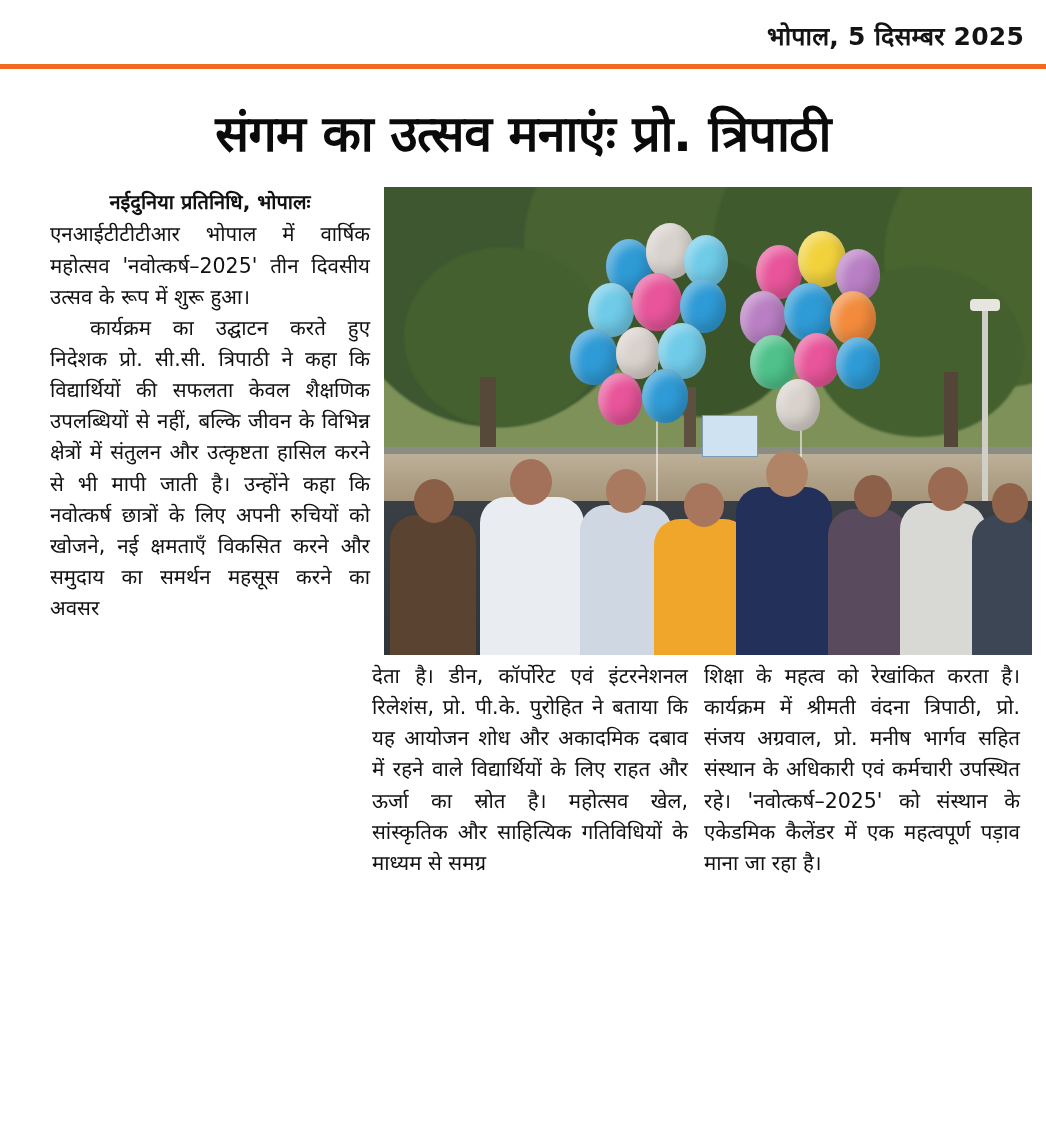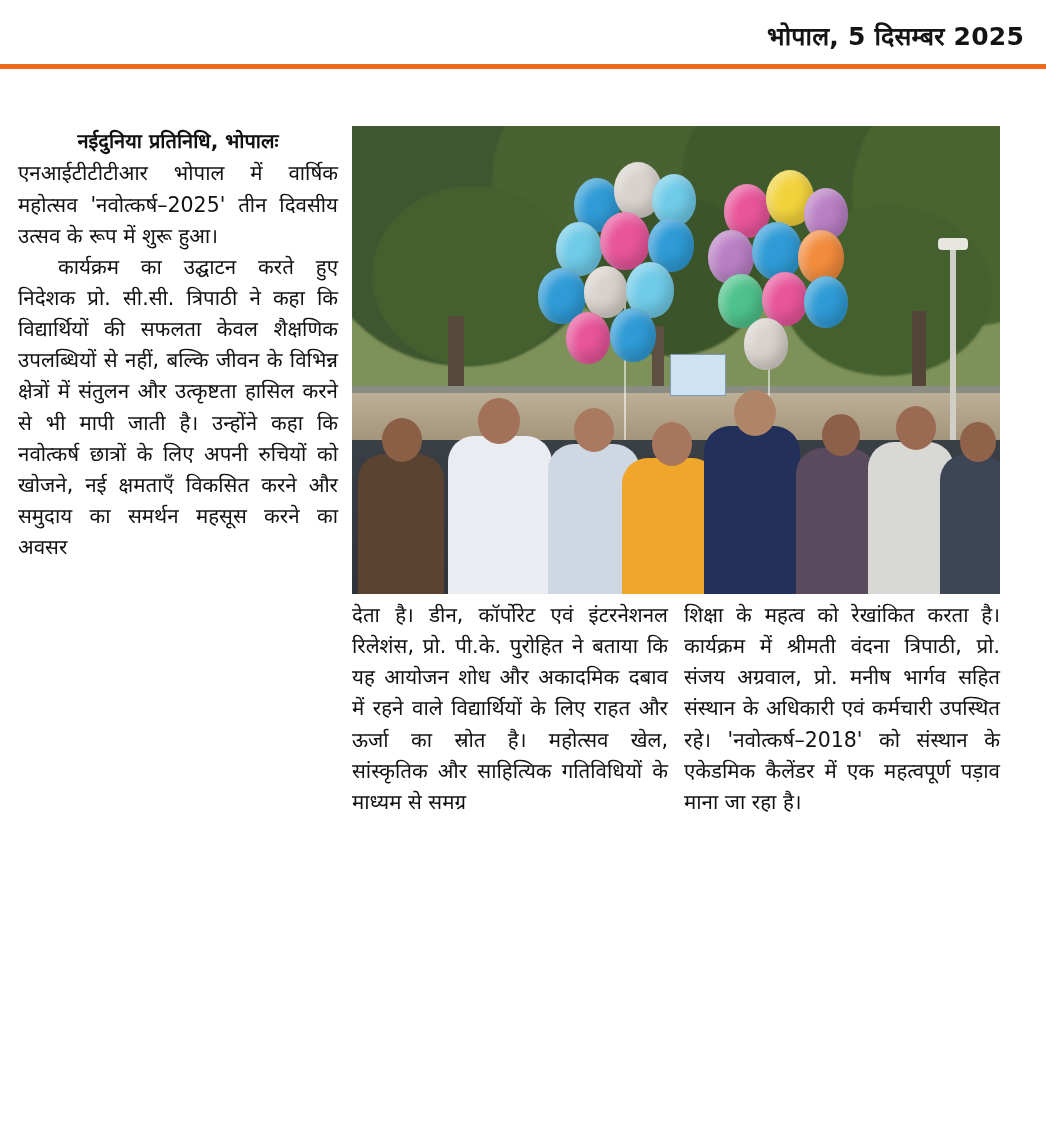--- a/index.html
+++ b/index.html
@@ -100,20 +100,21 @@
     font-weight: bold;
     font-size: 20px;
     display: block;
     text-align: center;
     margin-bottom: 2px;
   }
 
   .col-left {
     width: 320px;
     flex: 0 0 320px;
+    margin-left: 32px;
   }
 
   .photo {
     width: 648px;
     flex: 0 0 648px;
     height: 468px;
     position: relative;
     overflow: hidden;
     background: #7a8a6a;
     border: 0;
@@ -175,37 +176,39 @@
   }
   .spacer-left {
     width: 320px;
     flex: 0 0 320px;
   }
   .bottom-right {
     display: flex;
     gap: 16px;
     width: 648px;
     flex: 0 0 648px;
+    margin-left: 20px;
   }
   .col-mid, .col-right {
     width: 316px;
     flex: 0 0 316px;
   }
 </style>
 </head>
 <body>
 
 <div class="page">
 
   <div class="masthead">
     <div class="dateline">भोपाल, 5 दिसम्बर 2025</div>
   </div>
   <div class="rule-orange"></div>
 
   <h1 class="headline">
+    <span class="line">संगम का उत्सव मनाएंः प्रो.  त्रिपाठी</span>
   </h1>
 
   <div class="content">
 
     <div class="top-zone">
 
       <div class="col col-left">
         <p class="noindent"><span class="byline">नईदुनिया प्रतिनिधि, भोपालः</span><span>एनआईटीटीटीआर भोपाल में वार्षिक महोत्सव 'नवोत्कर्ष–2025' तीन दिवसीय उत्सव के रूप में शुरू हुआ।</span></p>
         <p>कार्यक्रम का उद्घाटन करते हुए निदेशक प्रो. सी.सी. त्रिपाठी ने कहा कि विद्यार्थियों की सफलता केवल शैक्षणिक उपलब्धियों से नहीं, बल्कि जीवन के विभिन्न क्षेत्रों में संतुलन और उत्कृष्टता हासिल करने से भी मापी जाती है। उन्होंने कहा कि नवोत्कर्ष छात्रों के लिए अपनी रुचियों को खोजने, नई क्षमताएँ विकसित करने और समुदाय का समर्थन महसूस करने का अवसर</p>
       </div>
@@ -286,19 +289,19 @@
       </div>
     </div>
 
     <div class="bottom-zone">
       <div class="spacer-left"></div>
       <div class="bottom-right">
         <div class="col col-mid">
           <p class="noindent">देता है। डीन, कॉर्पोरेट एवं इंटरनेशनल रिलेशंस, प्रो. पी.के. पुरोहित ने बताया कि यह आयोजन शोध और अकादमिक दबाव में रहने वाले विद्यार्थियों के लिए राहत और ऊर्जा का स्रोत है। महोत्सव खेल, सांस्कृतिक और साहित्यिक गतिविधियों के माध्यम से समग्र</p>
         </div>
         <div class="col col-right">
-          <p class="noindent">शिक्षा के महत्व को रेखांकित करता है। कार्यक्रम में श्रीमती वंदना त्रिपाठी, प्रो. संजय अग्रवाल, प्रो. मनीष भार्गव सहित संस्थान के अधिकारी एवं कर्मचारी उपस्थित रहे। 'नवोत्कर्ष–2018' को संस्थान के एकेडमिक कैलेंडर में एक महत्वपूर्ण पड़ाव माना जा रहा है।</p>
+          <p class="noindent">शिक्षा के महत्व को रेखांकित करता है। कार्यक्रम में श्रीमती वंदना त्रिपाठी, प्रो. संजय अग्रवाल, प्रो. मनीष भार्गव सहित संस्थान के अधिकारी एवं कर्मचारी उपस्थित रहे। 'नवोत्कर्ष–2025' को संस्थान के एकेडमिक कैलेंडर में एक महत्वपूर्ण पड़ाव माना जा रहा है।</p>
         </div>
       </div>
     </div>
 
   </div>
 </div>
 
 </body></html>

